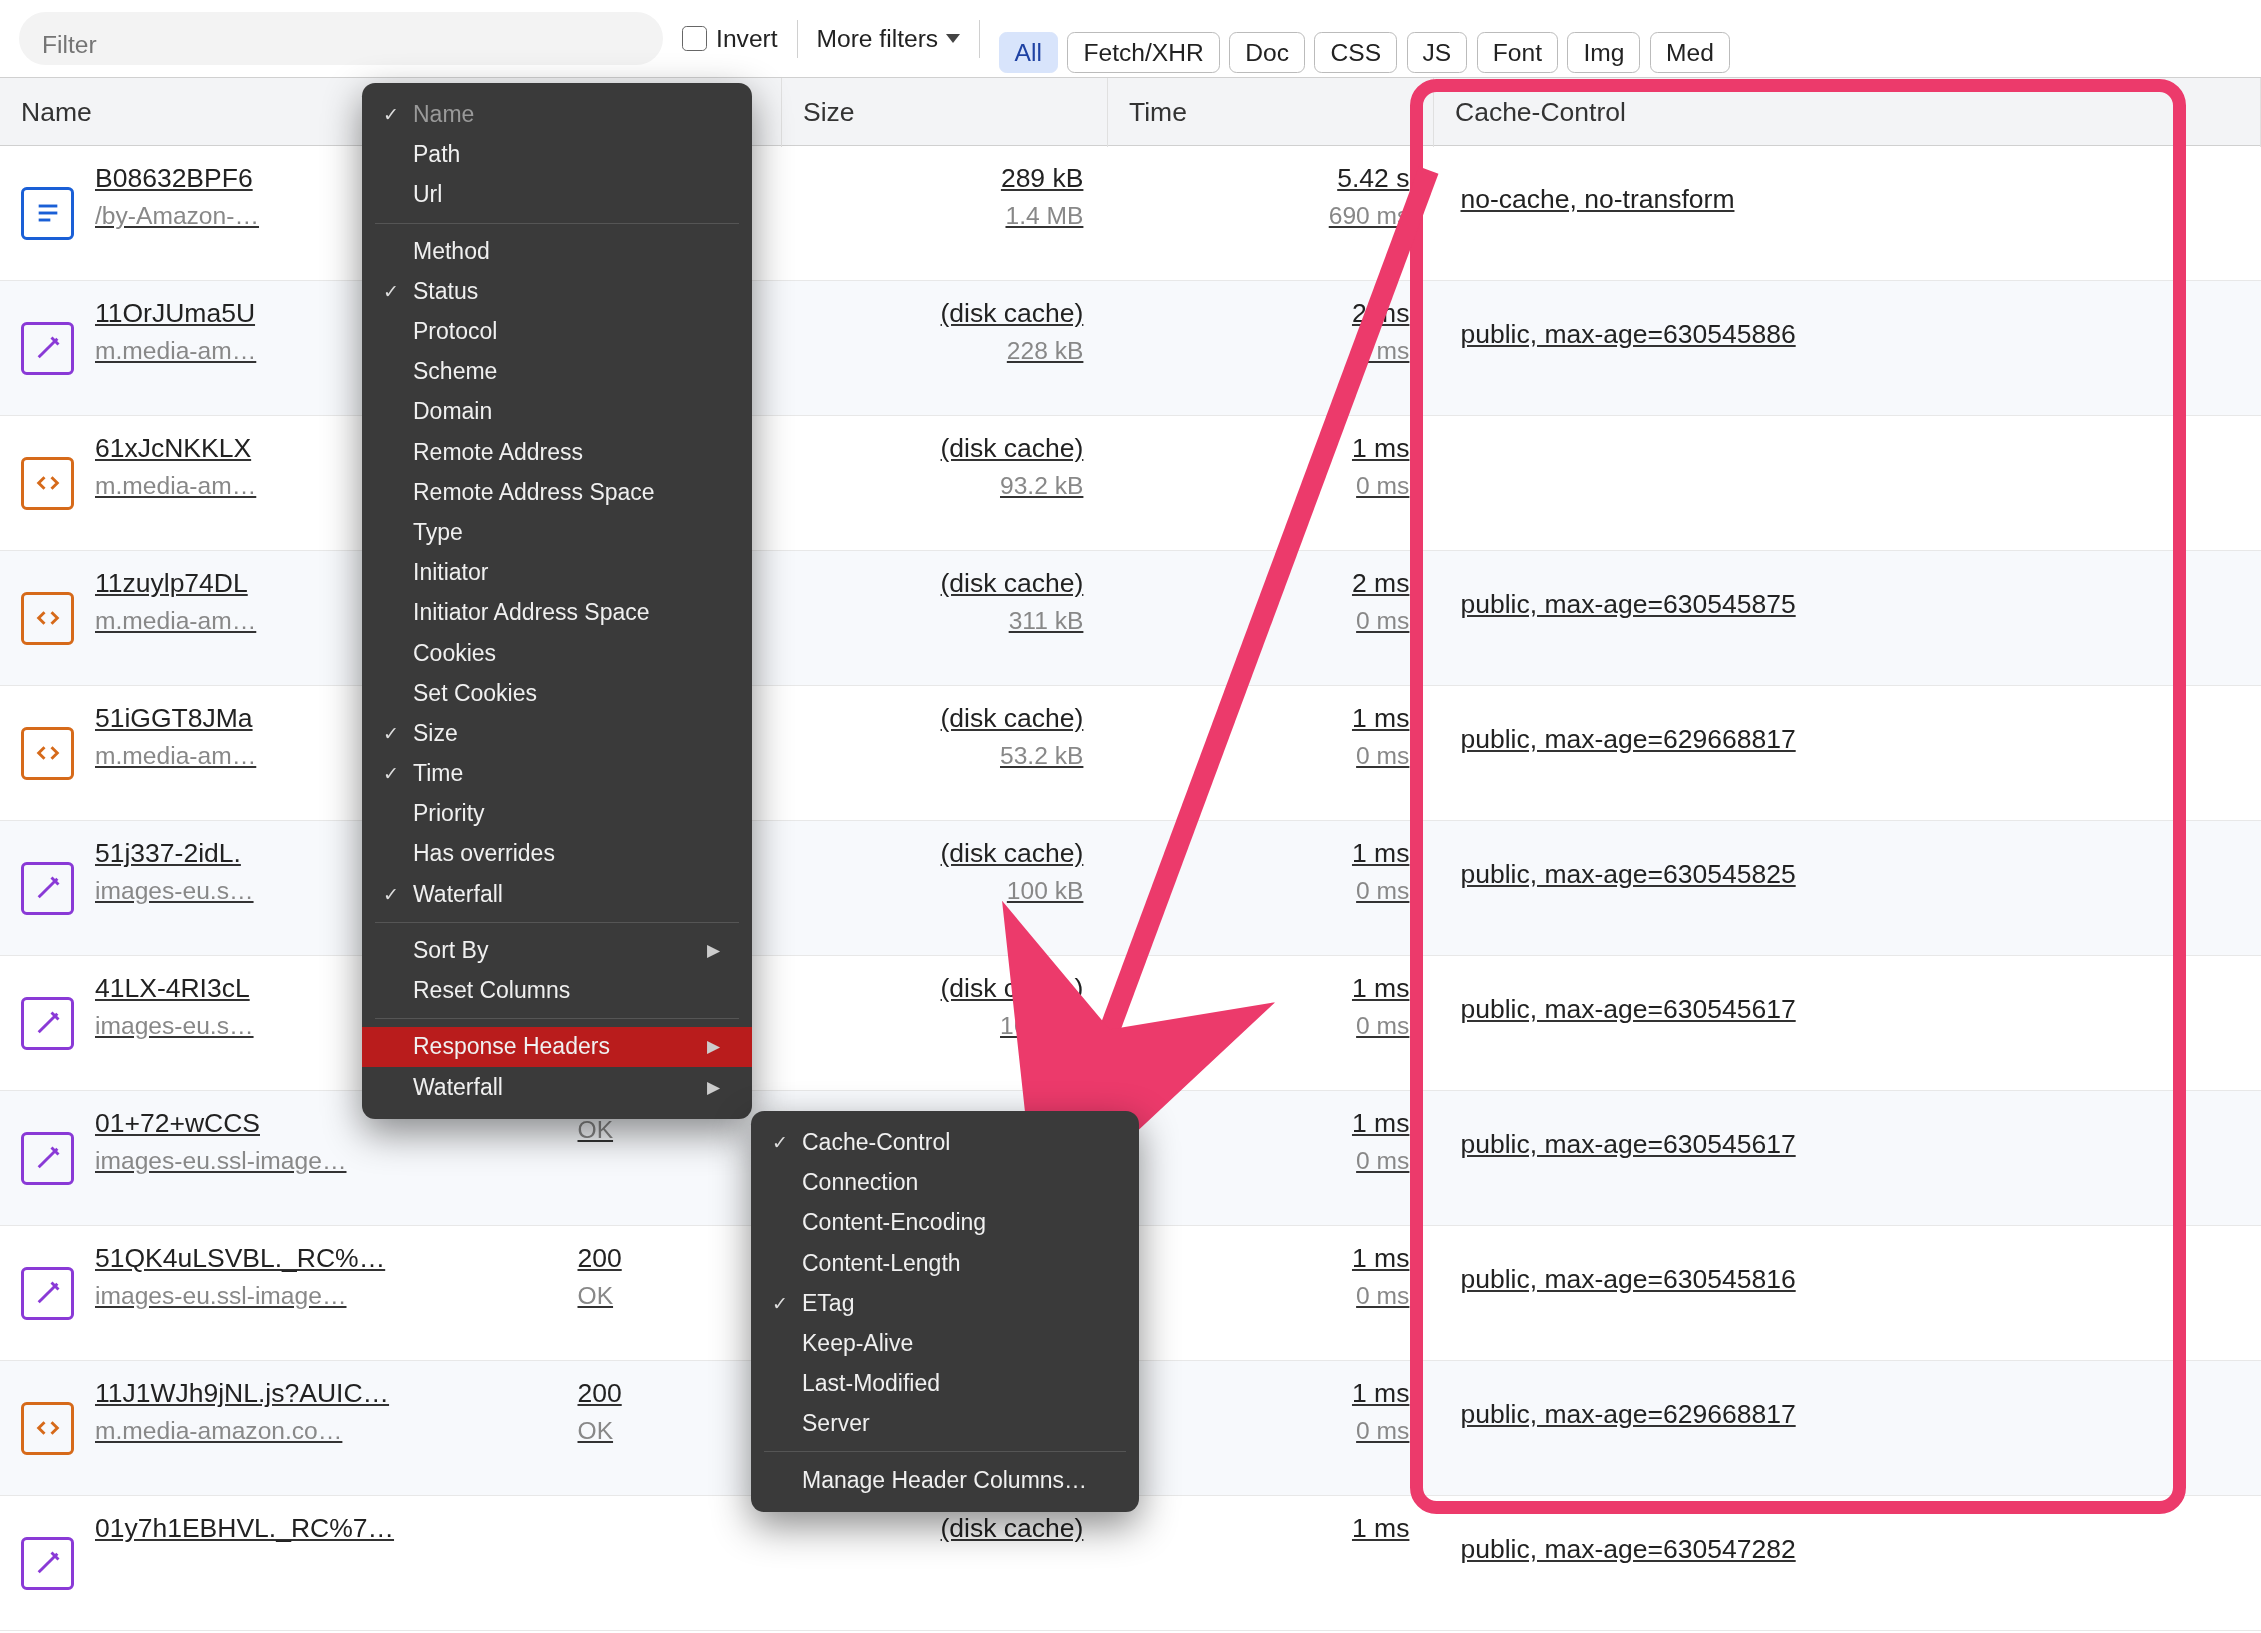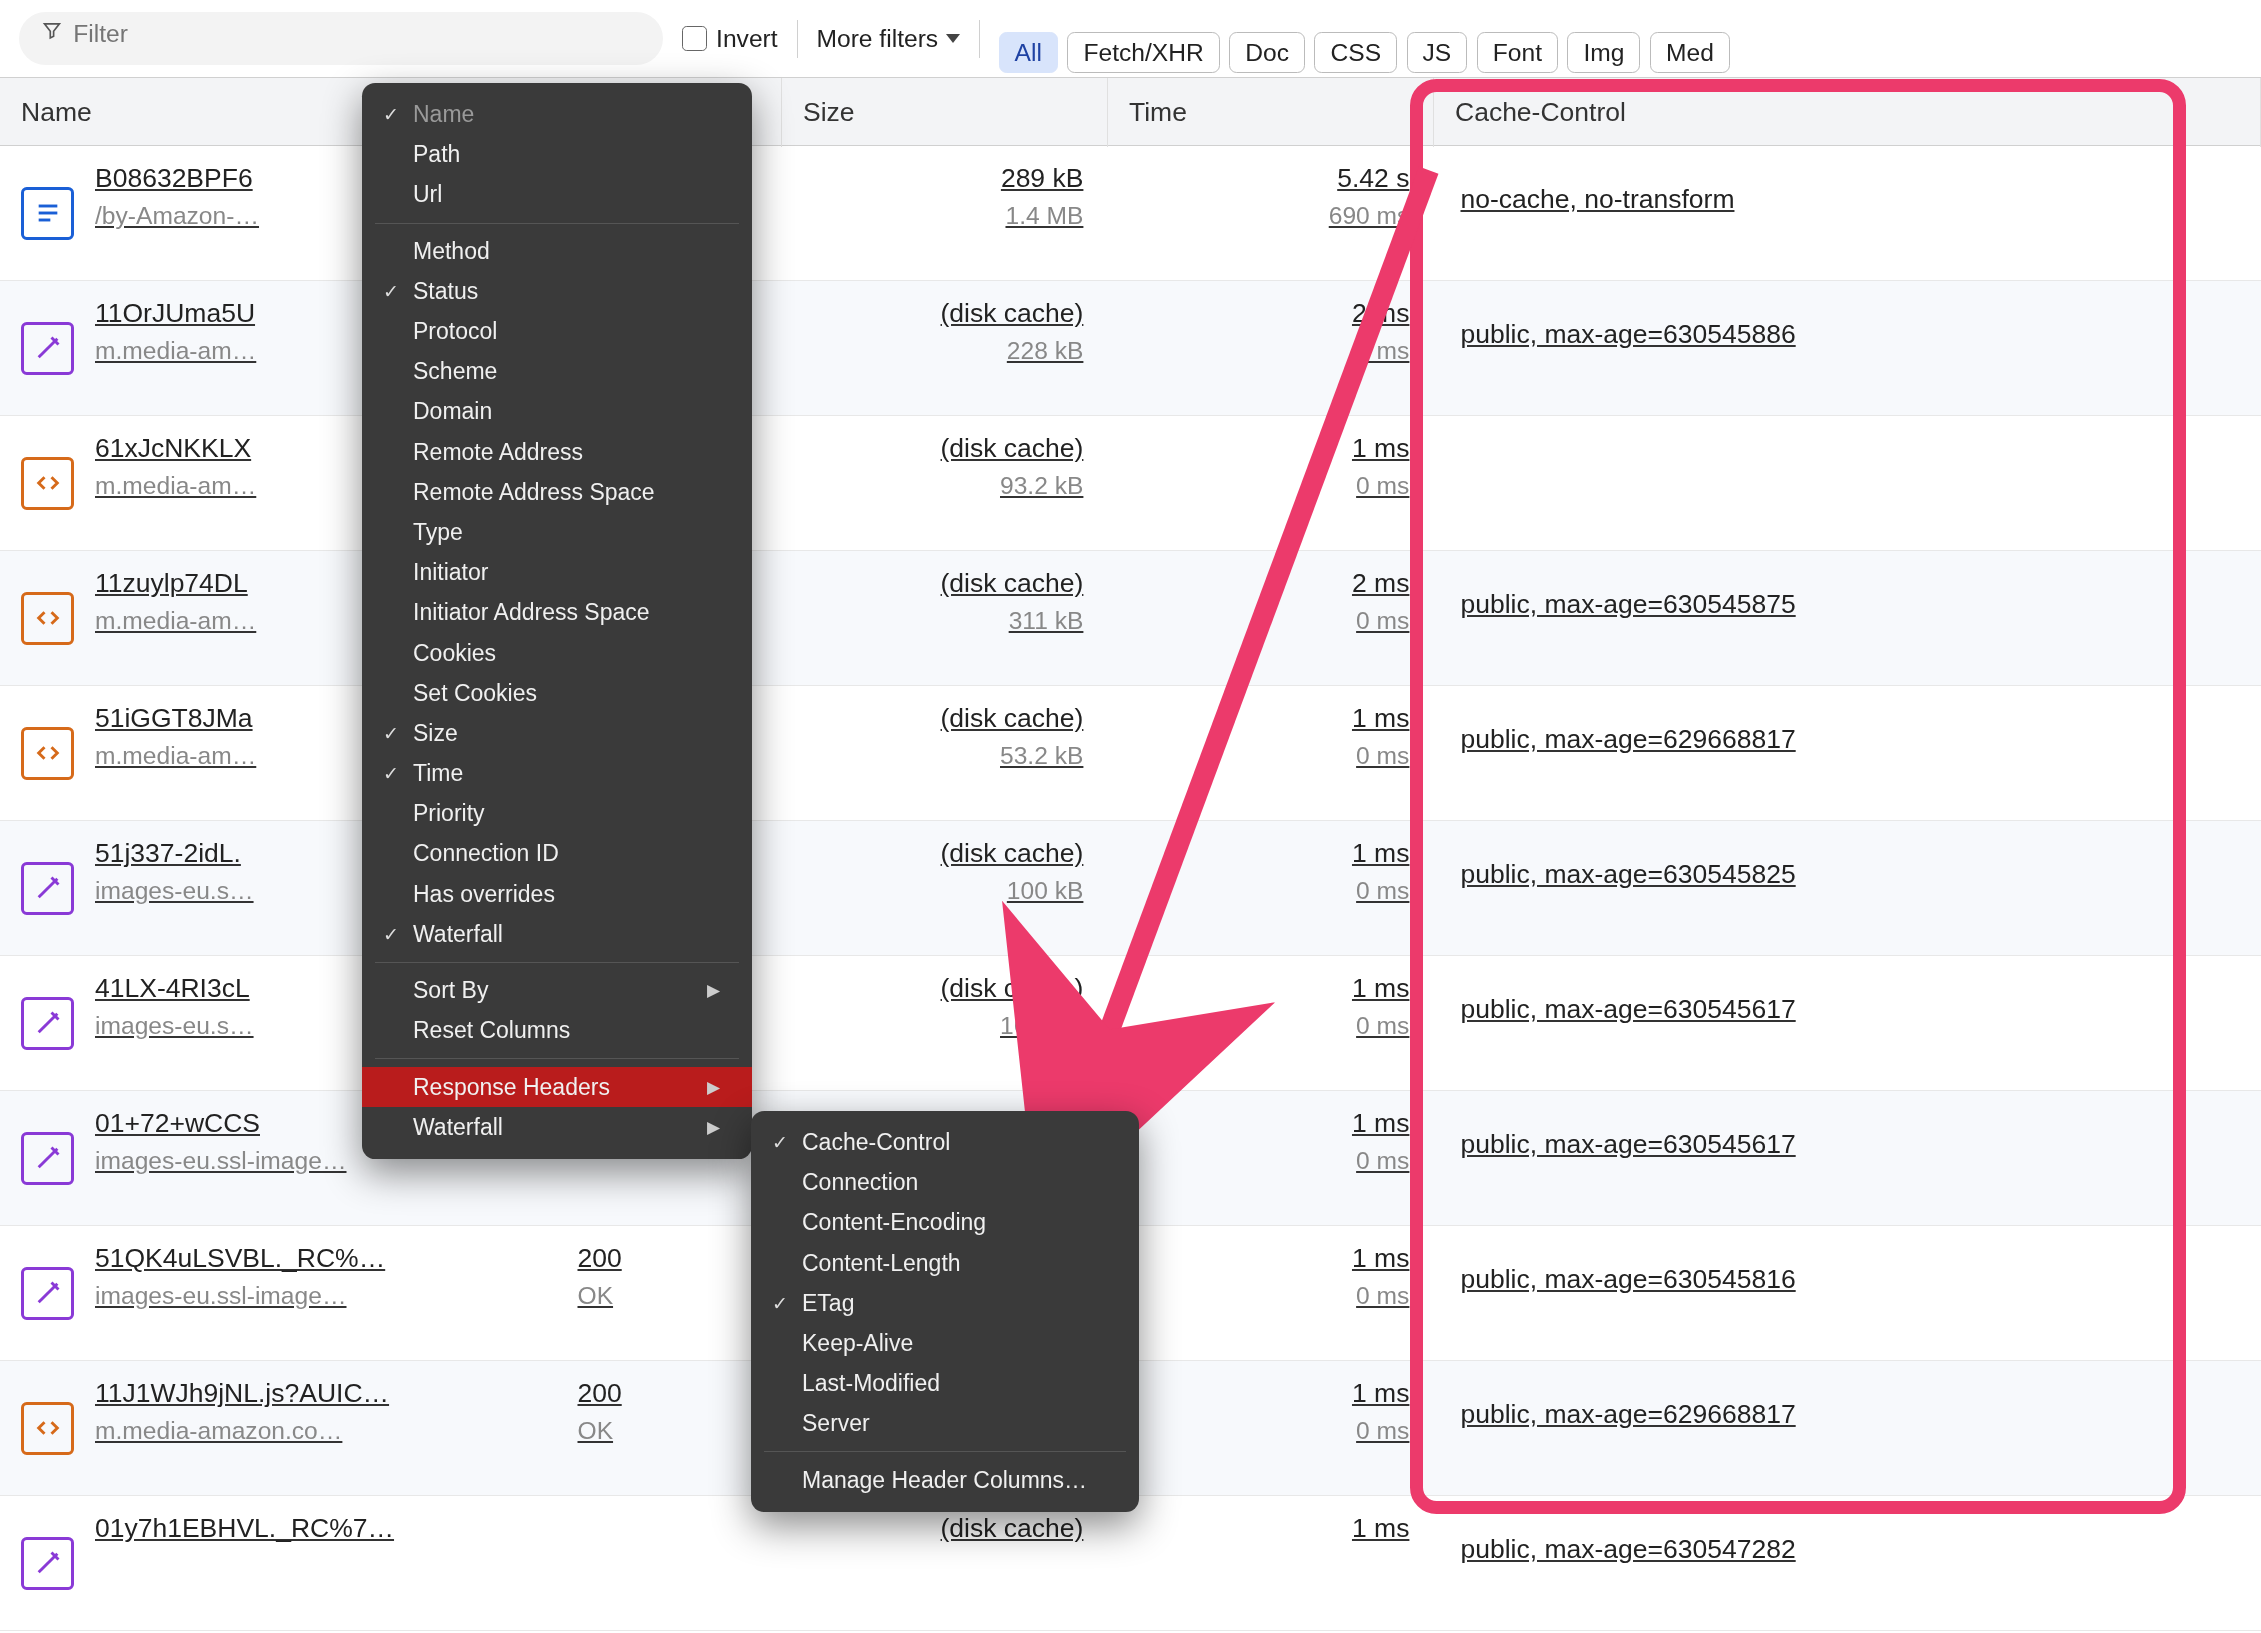--- a/index.html
+++ b/index.html
@@ -23,20 +23,21 @@
     padding: 9.5px 19px;
     border-bottom: 0.9px solid #d0d0d0;
   }
   .filter-box {
     display: flex; align-items: flex-start; gap: 11.4px;
     background: #f3f3f3;
     border-radius: 38px;
     padding: 7.6px 23px;
     width: 644px;
     height: 53px;
+    flex-direction: column;
   }
   .filter-box input {
     border: none; outline: none; background: transparent;
     font-size: 24.6px; width: 100%;
   }
   .funnel { width: 21px; height: 21px; }
   .invert-wrap { display: flex; align-items: center; gap: 9.5px; font-size: 24.6px; color: #222; }
   .checkbox {
     width: 24.6px; height: 24.6px; border: 1.9px solid #666; border-radius: 4.7px;
   }
@@ -493,21 +494,20 @@
     <div class="menu-item">Remote Address</div>
     <div class="menu-item">Remote Address Space</div>
     <div class="menu-item">Type</div>
     <div class="menu-item">Initiator</div>
     <div class="menu-item">Initiator Address Space</div>
     <div class="menu-item">Cookies</div>
     <div class="menu-item">Set Cookies</div>
     <div class="menu-item check">Size</div>
     <div class="menu-item check">Time</div>
     <div class="menu-item">Priority</div>
-    <div class="menu-item">Connection ID</div>
     <div class="menu-item">Has overrides</div>
     <div class="menu-item check">Waterfall</div>
     <div class="menu-sep"></div>
     <div class="menu-item">Sort By<span class="arrow">▶</span></div>
     <div class="menu-item">Reset Columns</div>
     <div class="menu-sep"></div>
     <div class="menu-item hover">Response Headers<span class="arrow">▶</span></div>
     <div class="menu-item">Waterfall<span class="arrow">▶</span></div>
   </div>
 

